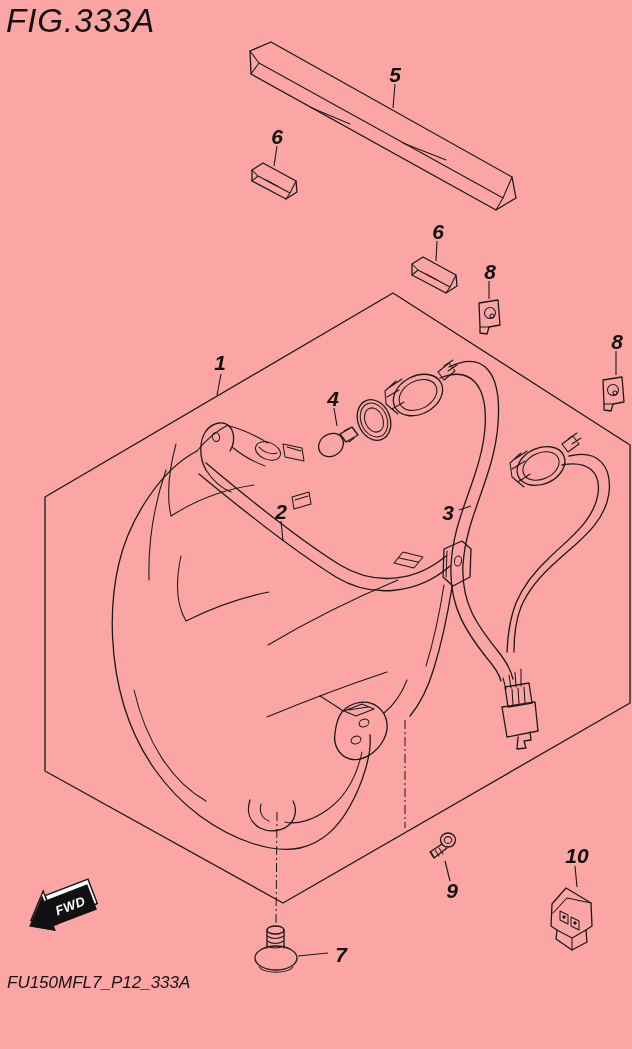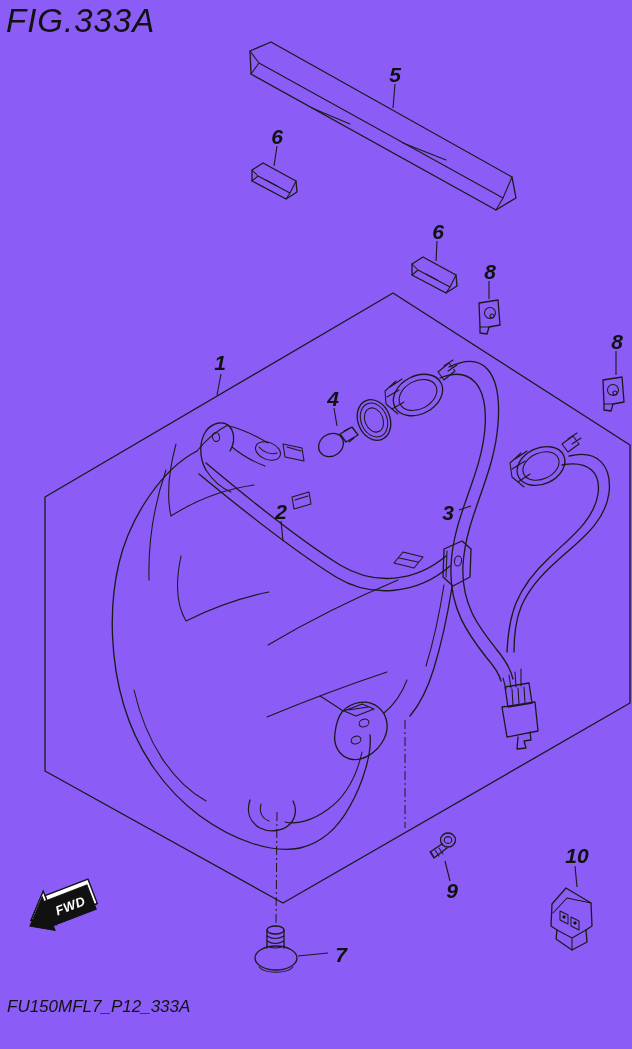--- a/index.html
+++ b/index.html
@@ -1,20 +1,20 @@
 <!DOCTYPE html>
 <html><head>
 <meta charset="utf-8">
 <style>
   html,body{margin:0;padding:0;background:#fff;}
-  #page{position:relative;width:632px;height:1049px;background:#8b5cf6;overflow:hidden;
+  #page{position:relative;width:632px;height:1049px;background:#fca5a5;overflow:hidden;
         font-family:"Liberation Sans",sans-serif;color:#111;}
   #fig-title{position:absolute;left:6px;top:2px;font-style:italic;font-size:33px;
              font-weight:400;letter-spacing:1px;}
-  #footer{position:absolute;left:7px;top:993px;font-style:italic;font-size:17px;line-height:27px;}
+  #footer{position:absolute;left:7px;top:969px;font-style:italic;font-size:17px;line-height:27px;}
   svg{position:absolute;left:0;top:0;}
   .ln{fill:none;stroke:#1a1a1a;stroke-width:1.3;stroke-linecap:round;stroke-linejoin:round;}
   .tn{fill:none;stroke:#1a1a1a;stroke-width:1.05;stroke-linecap:round;stroke-linejoin:round;}
   .cl{fill:none;stroke:#1a1a1a;stroke-width:1;stroke-dasharray:9 3 2 3;}
   .leader{stroke:#1a1a1a;stroke-width:1.1;}
   .callout{font:italic 700 21px "Liberation Sans",sans-serif;fill:#111;text-anchor:middle;}
   .blk{fill:#111;stroke:#111;stroke-width:1;}
   .wout{fill:#fff;stroke:#111;stroke-width:1.4;}
   .fwd-text{font:italic 700 13px "Liberation Sans",sans-serif;fill:#fff;text-anchor:middle;
             letter-spacing:.5px;}

